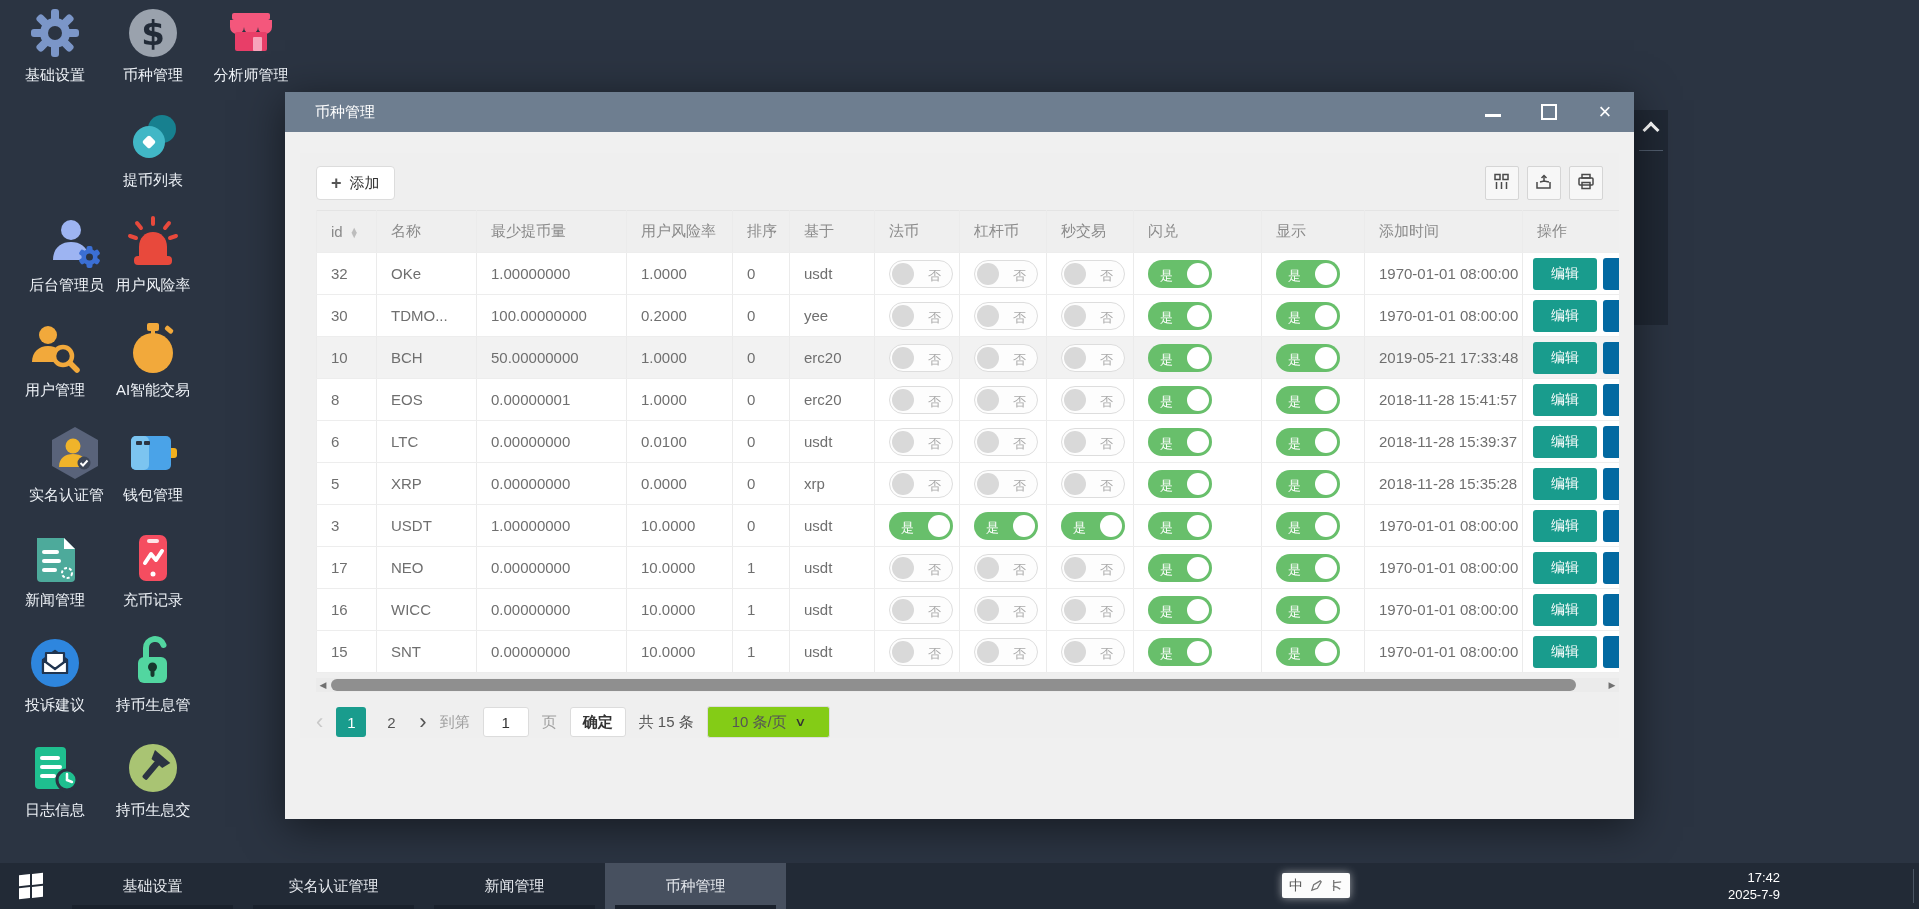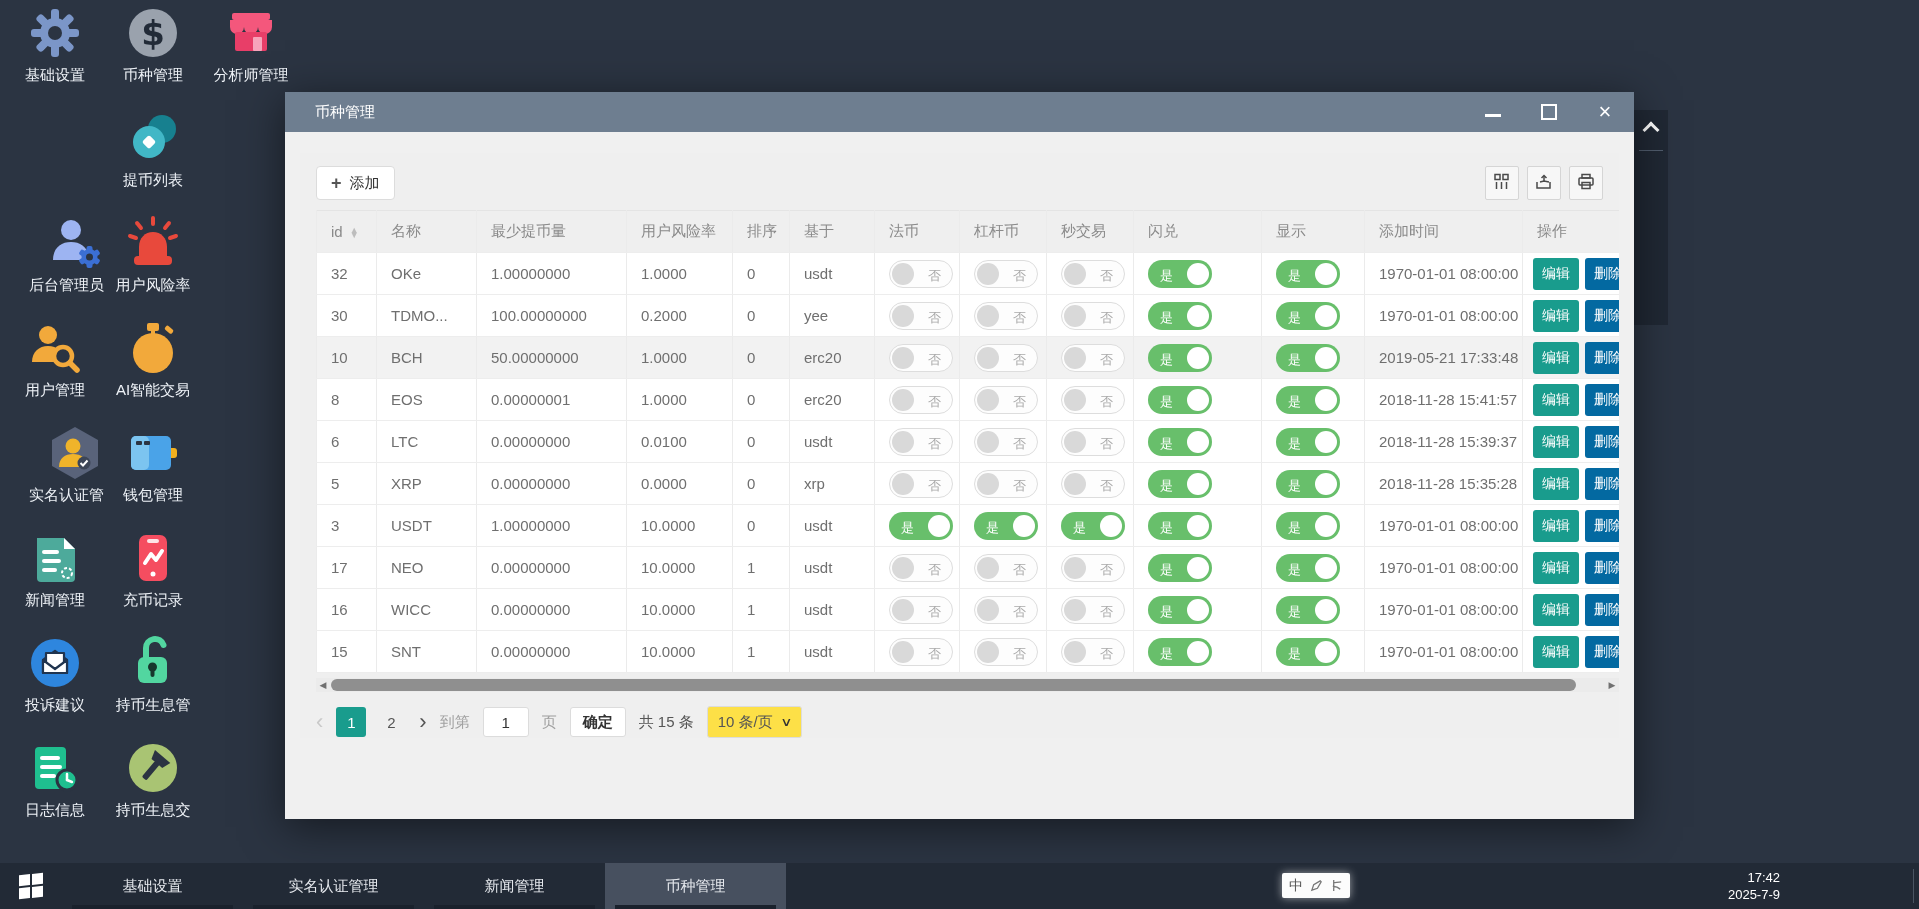--- a/index.html
+++ b/index.html
@@ -50,42 +50,42 @@
   td.tgl{text-align:left}
   
   .toggle{display:inline-block;position:relative;width:64px;height:28px;border-radius:14px;vertical-align:middle;cursor:pointer;box-sizing:border-box}
   .toggle.off{background:#fdfdfd;border:1px solid #ddd}
   .toggle.off .knob{position:absolute;left:2px;top:2px;width:22px;height:22px;border-radius:50%;background:#d9d9d9}
   .toggle.off .tlab{position:absolute;right:11px;top:6px;font-size:13px;color:#a9a9a9}
   .toggle.on{background:#68bf6b}
   .toggle.on .knob{position:absolute;right:3px;top:3px;width:22px;height:22px;border-radius:50%;background:#fff}
   .toggle.on .tlab{position:absolute;left:12px;top:7px;font-size:13px;color:#fff}
   
-  .abtn{border:none;border-radius:3px;color:#fff;font-size:14px;padding:7px 9px;cursor:pointer;font-family:inherit}
+  .abtn{border:none;border-radius:3px;color:#fff;font-size:14px;padding:7px 18px;cursor:pointer;font-family:inherit}
   .abtn.edit{background:#199c8d;margin-right:6px}
   .abtn.del{background:#0369a1}
   
   .hscroll{position:relative;margin:5px 0 0 16px;width:1303px;height:14px;background:#ebebeb}
   .hs-arrow{position:absolute;top:0;width:14px;height:14px;display:flex;align-items:center;justify-content:center;
     color:#707070;font-size:9px;cursor:pointer;user-select:none}
   .hs-left{left:0}.hs-right{right:0}
   .hs-thumb{position:absolute;left:15px;top:1px;height:12px;width:1245px;background:#8f8f8f;border-radius:7px;cursor:pointer}
   
   .pager{display:flex;align-items:center;gap:13px;margin:14px 0 0 16px;font-size:15px;color:#555}
   .pg-prev{color:#c9c9c9;font-size:22px;cursor:default;line-height:1}
   .pg-next{color:#555;font-size:22px;cursor:pointer;line-height:1}
   .pg-num{min-width:30px;height:30px;display:flex;align-items:center;justify-content:center;cursor:pointer;border-radius:3px}
   .pg-num.active{background:#199c8d;color:#fff}
   .pg-dim{color:#a0a0a0}
   .pg-input{width:46px;height:30px;border:1px solid #dcdcdc;border-radius:3px;text-align:center;font-size:15px;color:#333;
     background:#fff;font-family:inherit;box-sizing:border-box}
   .pg-ok{height:30px;padding:0 12px;background:#fff;border:1px solid #dcdcdc;border-radius:3px;font-weight:bold;
     font-size:15px;color:#333;cursor:pointer;font-family:inherit}
-  .pg-size{height:30px;background:#fde047;border:1px solid #dcdcdc;border-radius:3px;display:flex;align-items:center;
-    gap:9px;padding:0 10px;cursor:pointer}
+  .pg-size{height:30px;background:#84cc16;border:1px solid #dcdcdc;border-radius:3px;display:flex;align-items:center;
+    gap:9px;padding:0 24px;cursor:pointer}
   .pg-size .caret{font-size:12px;color:#333;transform:scaleX(1.4)}
   
   .flyout{position:absolute;left:1634px;top:110px;width:34px;height:215px;background:#202834;z-index:2}
   .flyout .chev{width:9px;height:9px;border-left:3px solid #fff;border-top:3px solid #fff;transform:rotate(45deg);
     margin:14px auto 0;cursor:pointer}
   .flyout .fdiv{width:24px;margin:14px auto 0;border-top:1px solid #515d6e}
   
   .taskbar{position:absolute;left:0;bottom:0;width:1919px;height:46px;background:#222a36;z-index:10;display:flex;align-items:stretch}
   .start{width:62px;display:flex;align-items:center;justify-content:center;cursor:pointer}
   .winlogo{display:grid;grid-template-columns:11px 11px;grid-template-rows:11px 11px;gap:2px;transform:skewY(-6deg)}

